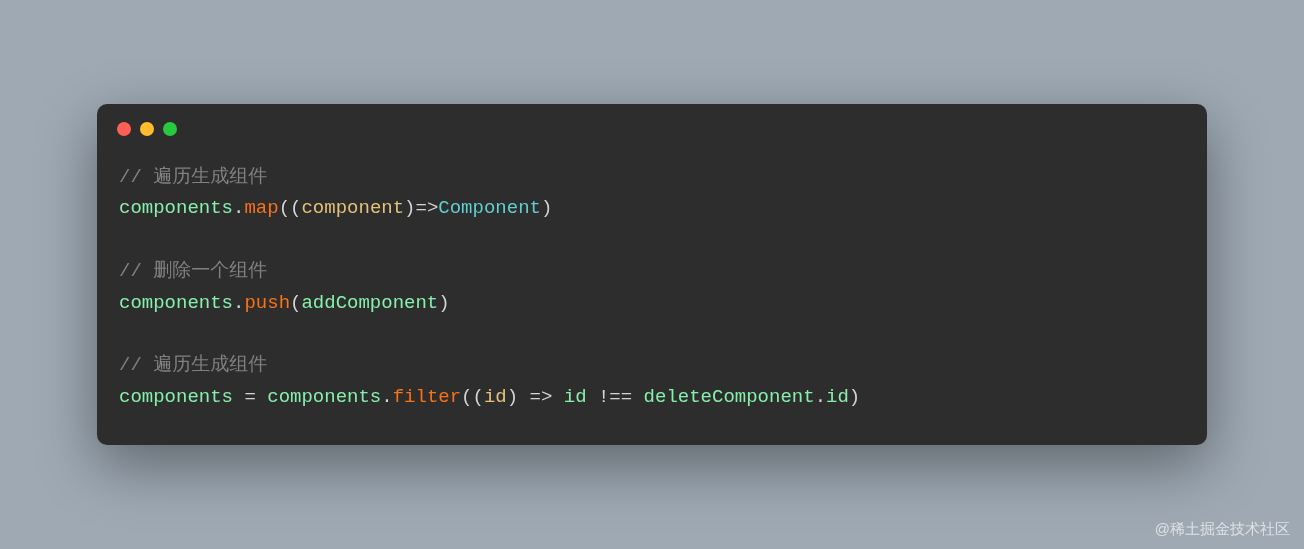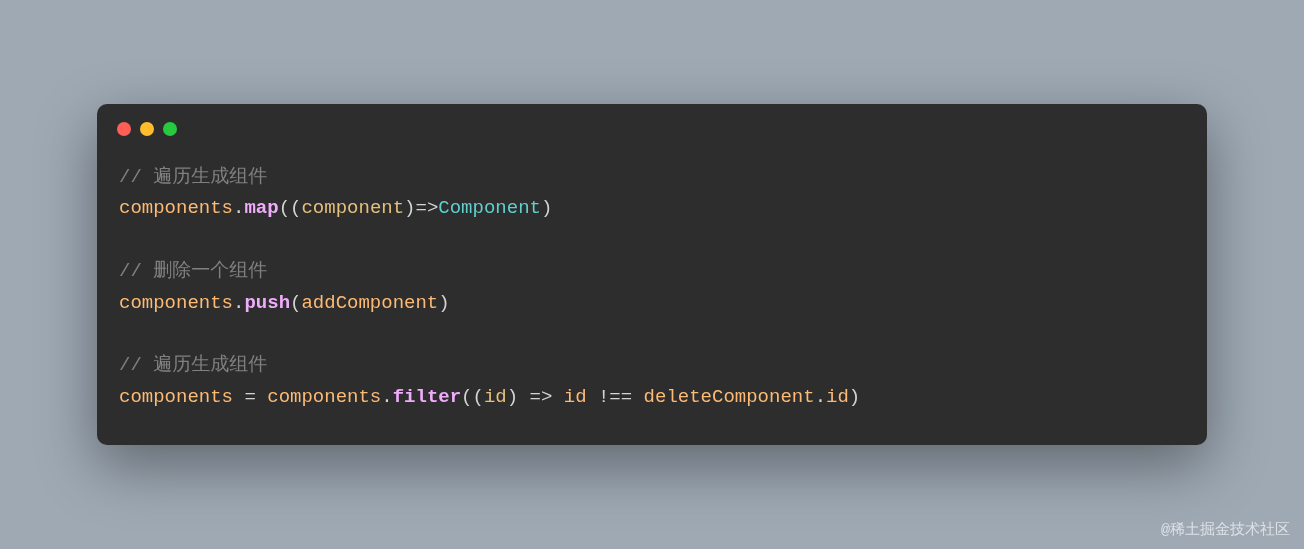--- a/index.html
+++ b/index.html
@@ -45,37 +45,37 @@
     
     .code-content {
       padding: 18px 22px 32px 22px;
       font-size: 19px;
       line-height: 1.65;
       white-space: pre;
       color: #d4d4d4;
     }
     
     .comment { color: #808080; text-align: right; }
-    .identifier { color: #fdba74; }
+    .identifier { color: #86efac; }
     .dot { color: #d4d4d4; }
-    .method { color: #f0abfc; font-weight: bold; }
+    .method { color: #f97316; }
     .paren { color: #d4d4d4; }
     .param { color: #e5c07b; }
     .arrow { color: #d4d4d4; }
     .class-name { color: #5fcfcf; }
     .operator { color: #d4d4d4; }
     .keyword-op { color: #d4d4d4; }
     
     .watermark {
       position: absolute;
       bottom: 10px;
       right: 14px;
       color: rgba(255, 255, 255, 0.65);
       font-size: 15px;
-      font-family: Liberation Mono, monospace;
+      font-family: Liberation Sans, sans-serif;
     }
   </style>
 </head>
 <body>
 
 <div class="code-window">
   <div class="titlebar">
     <div class="traffic-light red"></div>
     <div class="traffic-light yellow"></div>
     <div class="traffic-light green"></div>

